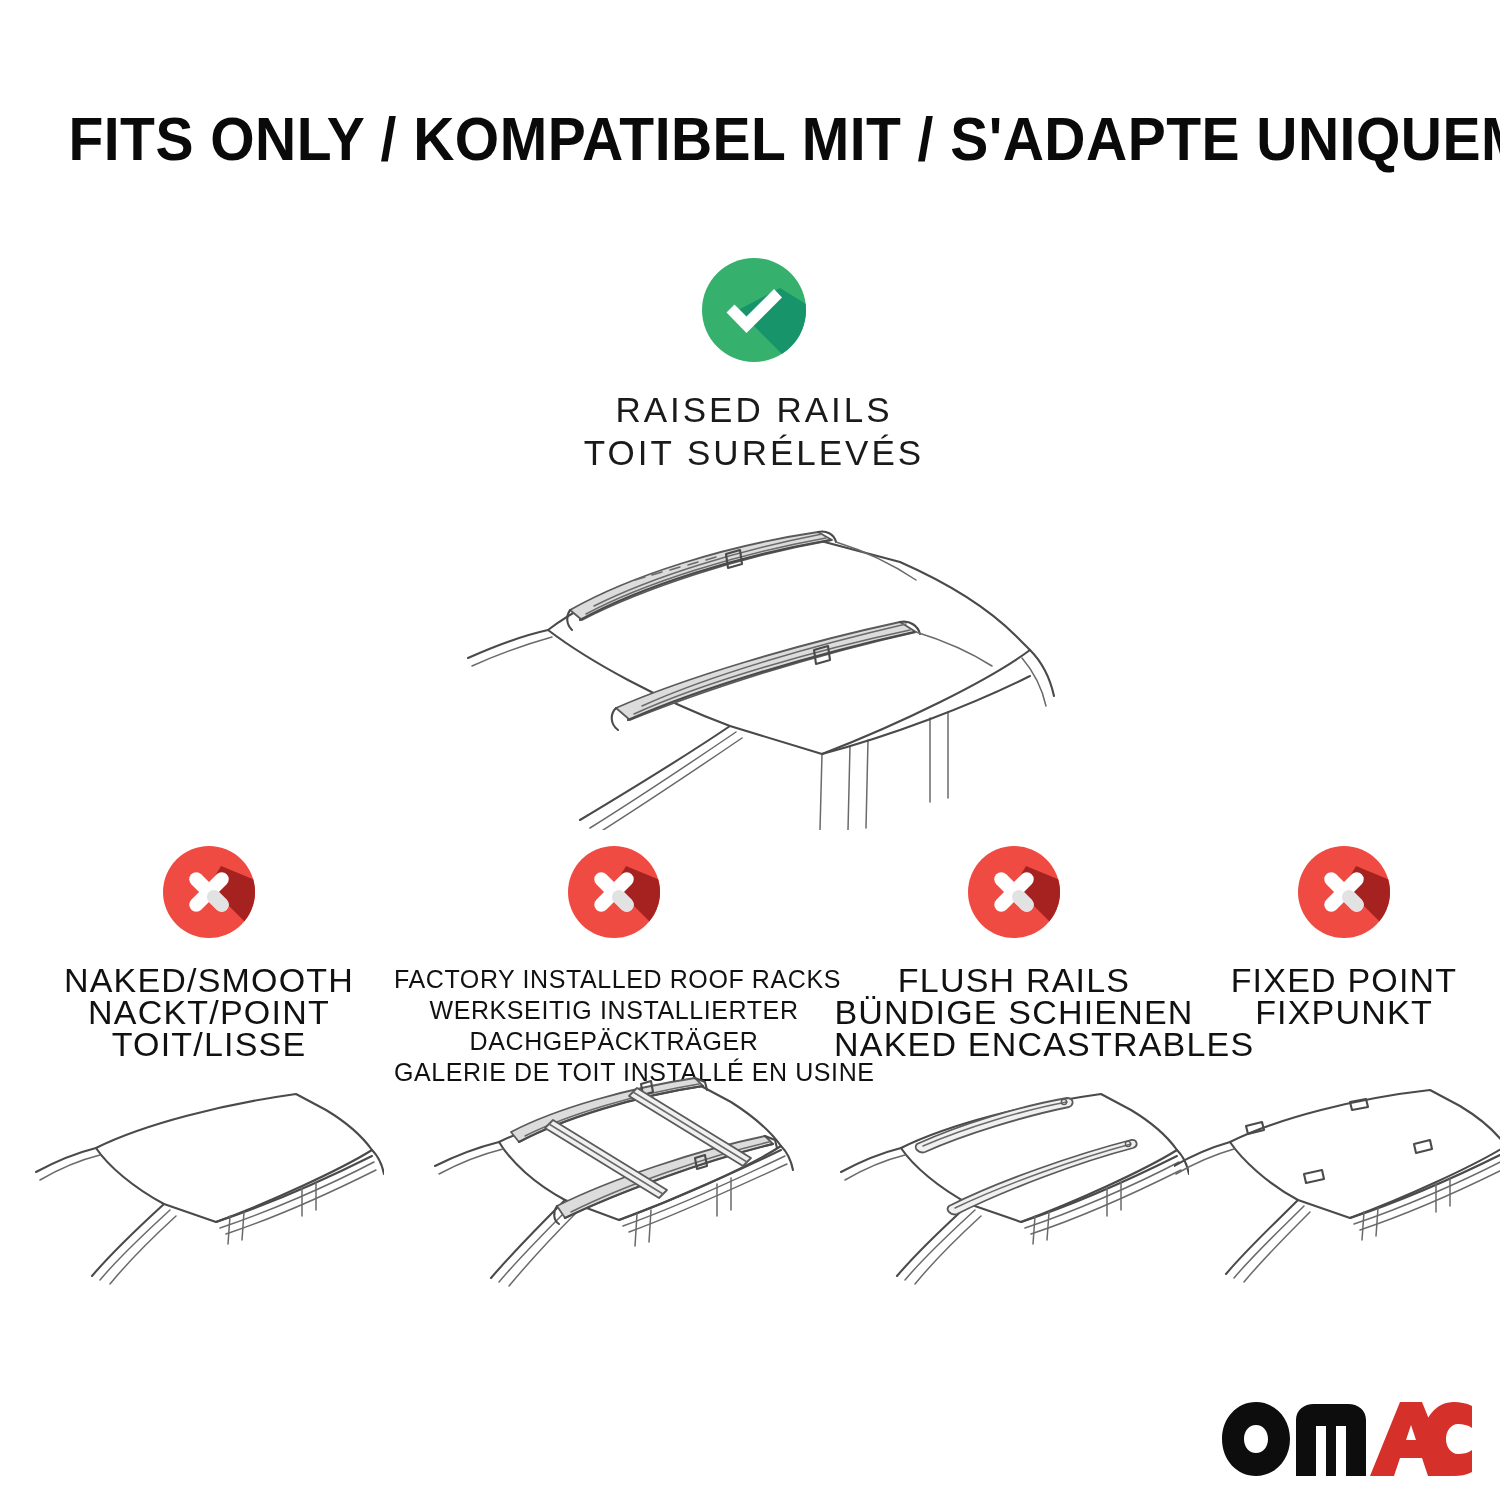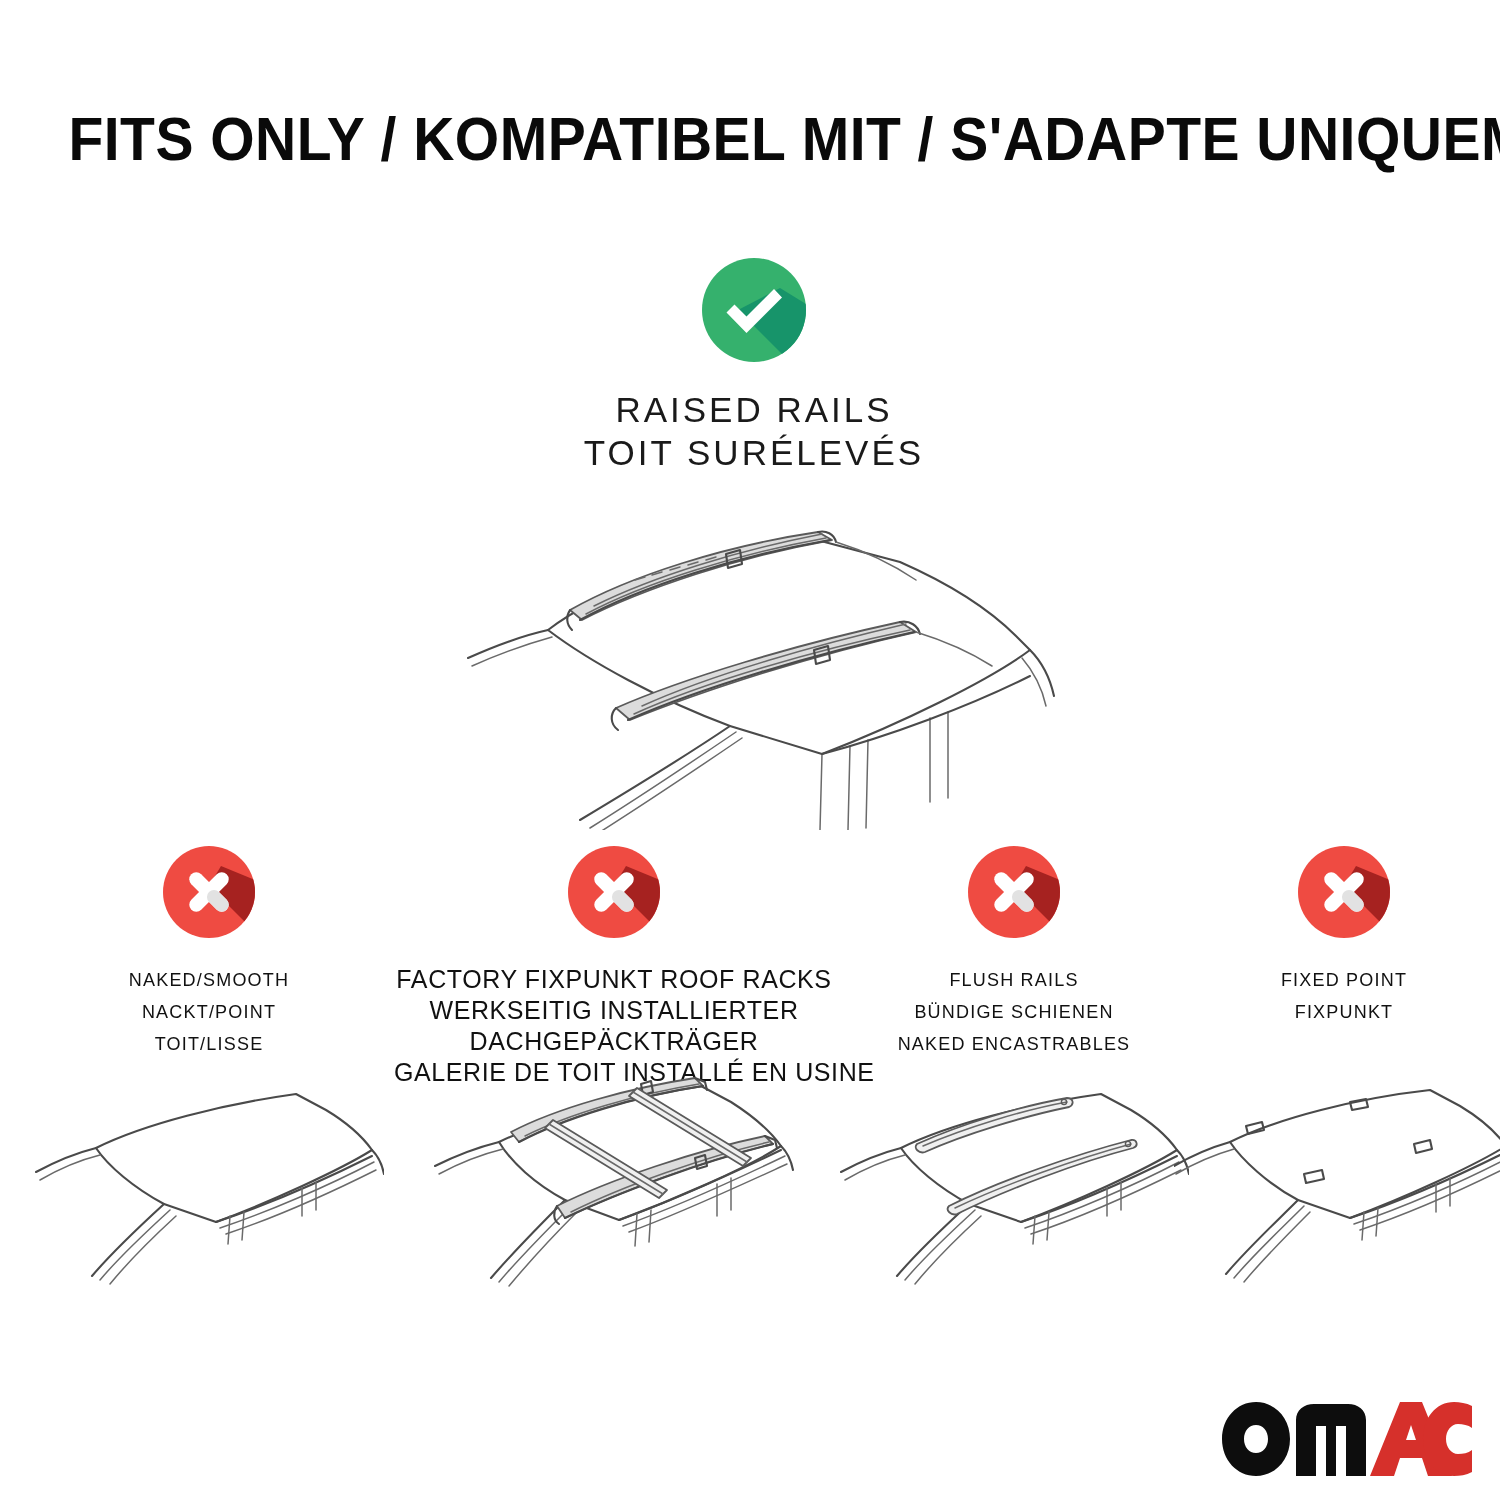--- a/index.html
+++ b/index.html
@@ -113,21 +113,21 @@
   .col.c0 { width: 390px; margin-left: 14px; }
   .col.c1 { width: 440px; margin-left: -10px; }
   .col.c2 { width: 360px; margin-left: 0px; }
   .col.c3 { width: 300px; margin-left: 0px; }
 
   .col .icon-wrap { height: 112px; }
   .col .icon-badge { width: 92px; height: 92px; }
 
   .col-labels {
     margin-top: 6px;
-    font-size: 18px;
+    font-size: 34px;
     line-height: 32px;
     letter-spacing: 1.2px;
     color: #111111;
   }
   .col.c1 .col-labels { font-size: 25px; line-height: 31px; letter-spacing: 0.6px; }
   .col-labels div { white-space: nowrap; }
 
   .col-art {
     position: absolute;
     left: 50%;
@@ -279,21 +279,21 @@
             <path d="M46 40 L92 86 L92 34 L58 20 Z" fill="#a62220"></path>
           </svg>
           <svg class="badge-glyph" viewBox="0 0 92 92">
             <rect x="21" y="39" width="50" height="14" rx="7" fill="#ffffff" transform="rotate(45 46 46)"></rect>
             <rect x="21" y="39" width="50" height="14" rx="7" fill="#ffffff" transform="rotate(-45 46 46)"></rect>
             <rect x="46" y="39" width="25" height="14" rx="7" fill="#e2e2e2" transform="rotate(45 46 46)"></rect>
           </svg>
         </div>
       </div>
       <div class="col-labels">
-        <div>FACTORY FIXPUNKT ROOF RACKS</div>
+        <div>FACTORY INSTALLED ROOF RACKS</div>
         <div>WERKSEITIG INSTALLIERTER</div>
         <div>DACHGEPÄCKTRÄGER</div>
         <div>GALERIE DE TOIT INSTALLÉ EN USINE</div>
       </div>
       <div class="col-art">
         <svg viewBox="0 0 370 225" width="370" height="225">
           <path class="ln" d="M70 68 C120 44 198 22 272 12 L302 28 C324 42 342 58 352 72
                                C318 94 244 126 190 146 L136 126 C106 110 82 88 70 68 Z" fill="#fdfdfd"></path>
           <path class="ln" d="M70 68 C54 72 34 78 6 92"></path>
           <path class="ln-thin" d="M74 75 C58 79 36 86 10 100"></path>

